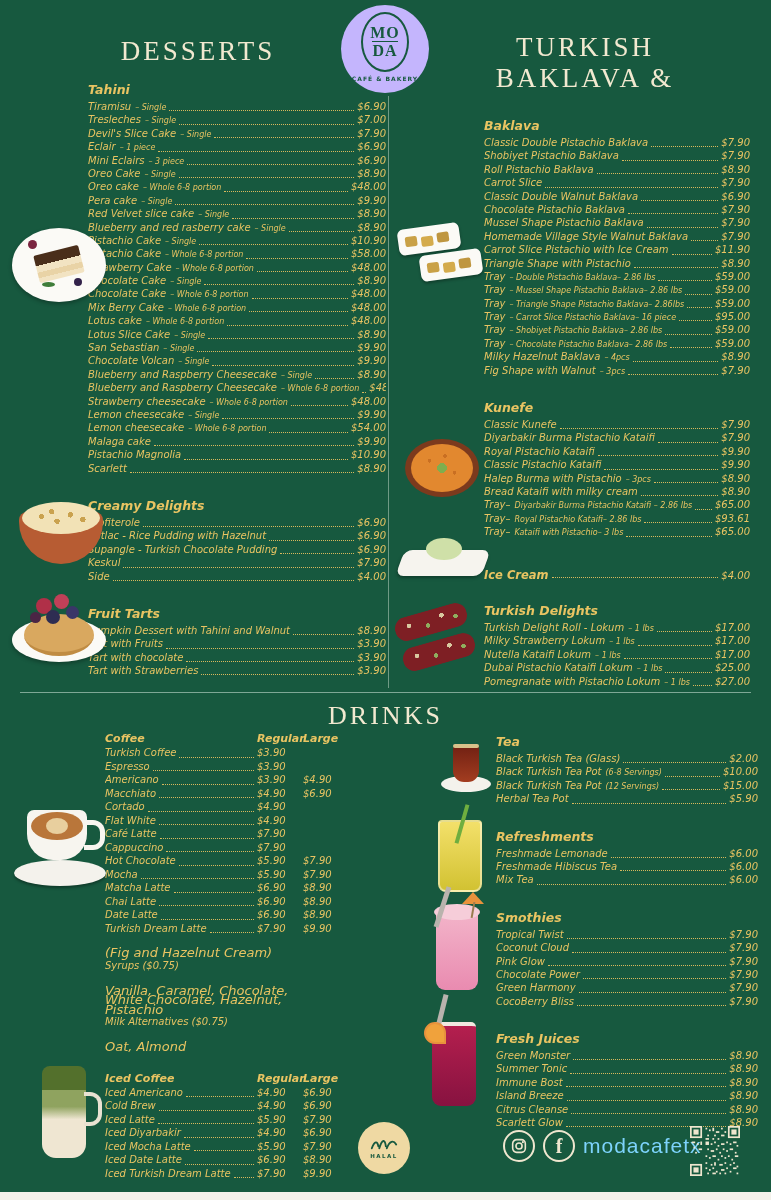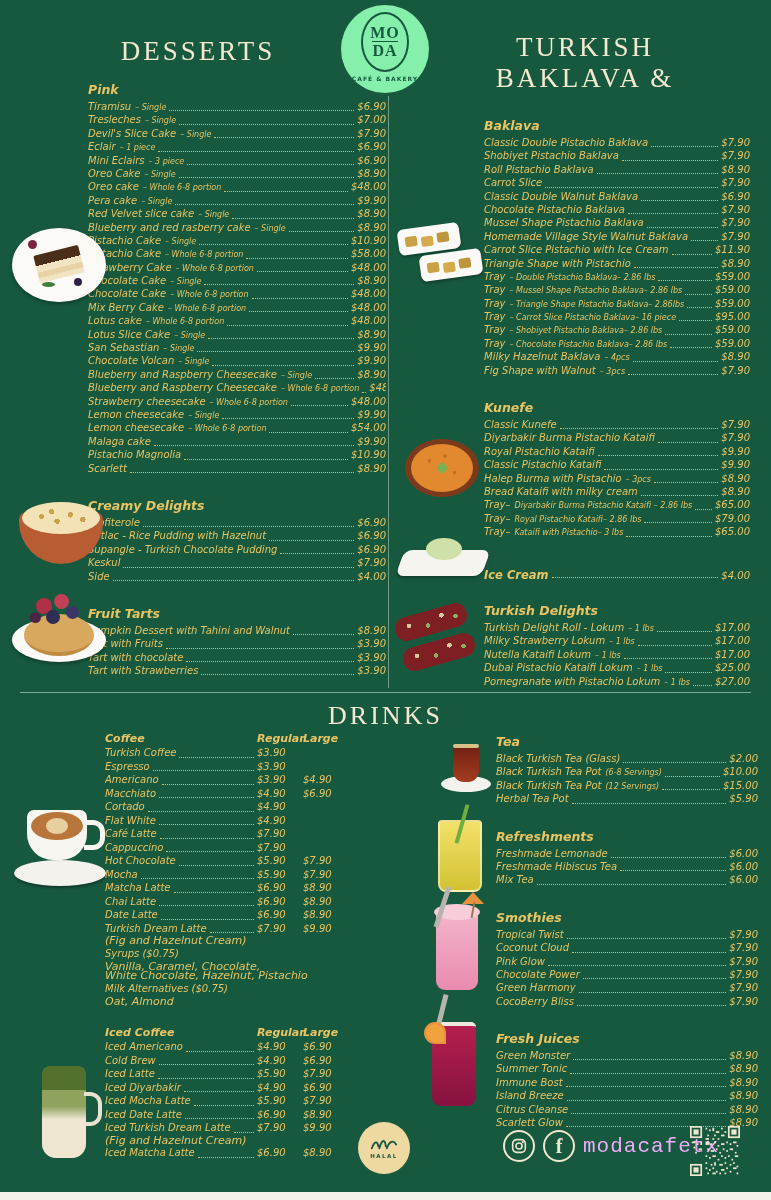--- a/index.html
+++ b/index.html
@@ -6,21 +6,21 @@
   .page{position:relative;width:771px;height:1200px;background:#17593F;overflow:hidden;
         font-family:"DejaVu Sans",sans-serif;color:#E9C462;}
   
   .bigtitle{position:absolute;color:#F2E9D0;font-family:"Liberation Serif",serif;
             font-size:27px;letter-spacing:3px;text-align:center;line-height:31px;font-weight:500;}
   #t-desserts{left:88px;top:36px;width:220px;}
   #t-baklava{left:445px;top:32px;width:280px;}
   #t-drinks{left:0;top:700px;width:771px;font-size:26px;}
   
   .logo{position:absolute;left:341px;top:5px;width:88px;height:88px;border-radius:50%;
-        background:#86efac;text-align:center;}
+        background:#c4b5fd;text-align:center;}
   .logo-oval{width:44px;height:56px;border:2.5px solid #17593F;border-radius:50%;
              margin:7px auto 0;display:flex;flex-direction:column;align-items:center;
              justify-content:center;color:#17593F;font-family:"Liberation Serif",serif;font-weight:bold;}
   .logo-mo,.logo-da{font-size:16px;line-height:16px;letter-spacing:1px;}
   .logo-da{border-top:1.5px solid #17593F;padding-top:1px;}
   .logo-sub{font-size:6px;color:#17593F;letter-spacing:1px;font-weight:bold;margin-top:3px;}
   
   .vdiv{position:absolute;left:388px;top:96px;width:1px;height:592px;background:#6f9a85;}
   .hdiv{position:absolute;left:20px;top:692px;width:731px;height:1px;background:#7FA896;}
   .bottom-strip{position:absolute;left:0;bottom:0;width:771px;height:8px;background:#f4f1ea;}
@@ -36,21 +36,21 @@
         align-self:flex-end;margin-bottom:3px;}
   .pr{font-size:10px;flex:none;text-align:right;}
   .pr.colr{width:46px;text-align:left;}
   .pr.coll{width:40px;text-align:left;}
   .row.head{height:15px;}
   .row.head .nm,.row.head .pr{font-weight:bold;font-size:11px;}
   .row.head .fill{flex:1;}
   .bold-item .nm{font-weight:bold;font-size:11.5px;}
   .row.note-only{height:14px;margin-top:2px;}
   .row.note-only .nm{font-size:10px;}
-  .note{font-size:11px;line-height:9.5px;white-space:pre-line;margin:0 0 2px;}
+  .note{font-size:13px;line-height:9.5px;white-space:pre-line;margin:12px 0 2px;}
   
   .ph{position:absolute;}
   .plate{position:absolute;background:#fbfaf6;border-radius:50%;box-shadow:0 2px 4px rgba(0,0,0,.3);}
   
   #ph-cake{left:12px;top:228px;width:94px;height:74px;}
   #ph-cake .plate{inset:0;}
   #ph-cake .slice{position:absolute;left:24px;top:22px;width:46px;height:28px;transform:rotate(-14deg);
     background:linear-gradient(180deg,#4a2e1a 0 38%,#f2e3c2 38% 62%,#e9d3a6 62% 82%,#f2e3c2 82%);border-radius:2px;}
   #ph-cake .b1{position:absolute;left:16px;top:12px;width:9px;height:9px;border-radius:50%;background:#7a2540;}
   #ph-cake .b2{position:absolute;left:62px;top:50px;width:8px;height:8px;border-radius:50%;background:#32224a;}
@@ -153,21 +153,21 @@
   #ph-red .rorange{position:absolute;left:2px;top:22px;width:18px;height:18px;border-radius:50% 50% 0 50%;
     background:#f0a23c;border:2px solid #e8923c;}
   
   .halal{position:absolute;left:358px;top:1122px;width:52px;height:52px;border-radius:50%;background:#EFD9A3;
     display:flex;flex-direction:column;align-items:center;justify-content:center;color:#17593F;}
   .halal-word{font-size:5.5px;font-weight:bold;letter-spacing:1.5px;margin-top:1px;}
   .social{position:absolute;left:503px;top:1130px;display:flex;align-items:center;gap:8px;}
   .icn{width:32px;height:32px;border:2px solid #EFE6CF;border-radius:50%;box-sizing:border-box;
     display:flex;align-items:center;justify-content:center;}
   .fb-f{font-family:"Liberation Serif",serif;font-weight:bold;font-size:20px;color:#EFE6CF;line-height:1;}
-  .handle-text{font-family:Liberation Mono, monospace;font-size:21px;color:#f0abfc;letter-spacing:1px;}
+  .handle-text{font-family:Liberation Sans, sans-serif;font-size:21px;color:#7dd3fc;letter-spacing:1px;}
   .qr{position:absolute;left:690px;top:1126px;width:50px;height:50px;}
 </style>
 </head>
 <body>
 
 <div class="page">
 
   <div class="bigtitle" id="t-desserts">DESSERTS</div>
   <div class="logo">
     <div class="logo-oval">
@@ -177,21 +177,21 @@
     <div class="logo-sub">CAFÉ &amp; BAKERY</div>
   </div>
   <div class="bigtitle" id="t-baklava">
     <div>TURKISH BAKLAVA &amp;</div>
   </div>
   <div class="vdiv"></div>
   <div class="hdiv"></div>
   <div class="bigtitle" id="t-drinks">DRINKS</div>
 
   <div class="col" style="left:88px;top:82px;width:298px">
-    <h3>Pink</h3>
+    <h3>Tahini</h3>
     <div>
         <div class="row">
           <span class="nm">Tiramisu</span>
           <span class="vr">–  Single</span>
           <span class="dots"></span>
           <span class="pr">$6.90</span>
         </div>
         <div class="row">
           <span class="nm">Tresleches</span>
           <span class="vr">–  Single</span>
@@ -543,21 +543,21 @@
         <div class="row">
           <span class="nm">Tray–</span>
           <span class="vr">Diyarbakir Burma Pistachio Kataifi – 2.86 lbs</span>
           <span class="dots"></span>
           <span class="pr">$65.00</span>
         </div>
         <div class="row">
           <span class="nm">Tray–</span>
           <span class="vr">Royal Pistachio Kataifi– 2.86 lbs</span>
           <span class="dots"></span>
-          <span class="pr">$79.00</span>
+          <span class="pr">$93.61</span>
         </div>
         <div class="row">
           <span class="nm">Tray–</span>
           <span class="vr">Kataifi with Pistachio– 3 lbs</span>
           <span class="dots"></span>
           <span class="pr">$65.00</span>
         </div>
       </div>
     <div style="margin-top:28px">
         <div class="row bold-item">

